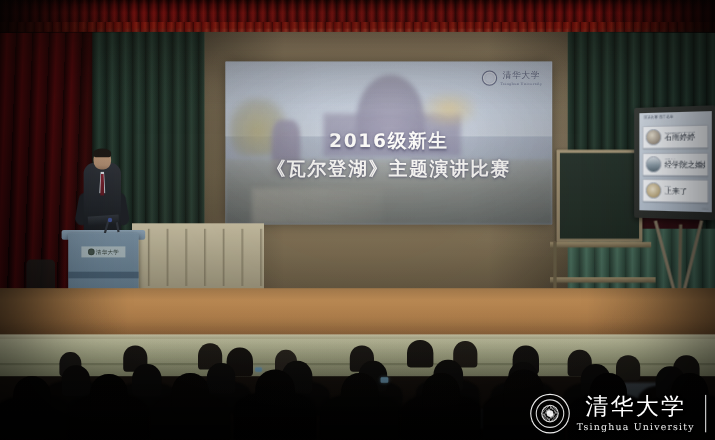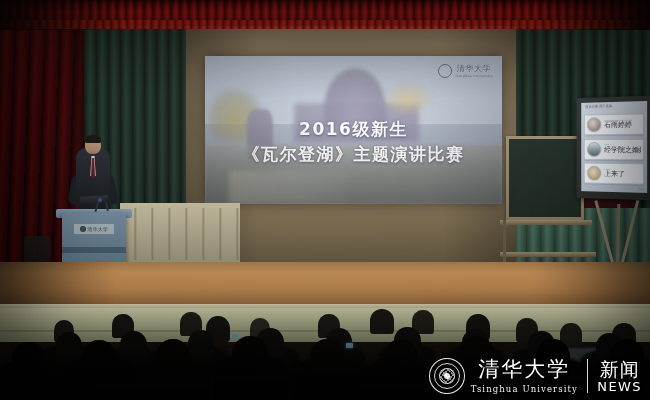--- a/index.html
+++ b/index.html
@@ -678,19 +678,15 @@
     <div class="wm-left">
       <div class="wm-seal">
         <div class="wm-seal-core"></div>
       </div>
       <div class="wm-names">
         <div class="wm-cn">清华大学</div>
         <div class="wm-en">Tsinghua University</div>
       </div>
     </div>
     <div class="wm-div"></div>
-    <div class="wm-right">
-      <div class="wm-news-cn">新闻</div>
-      <div class="wm-news-en">NEWS</div>
-    </div>
   </div>
 
 </div>
 
 </body></html>

